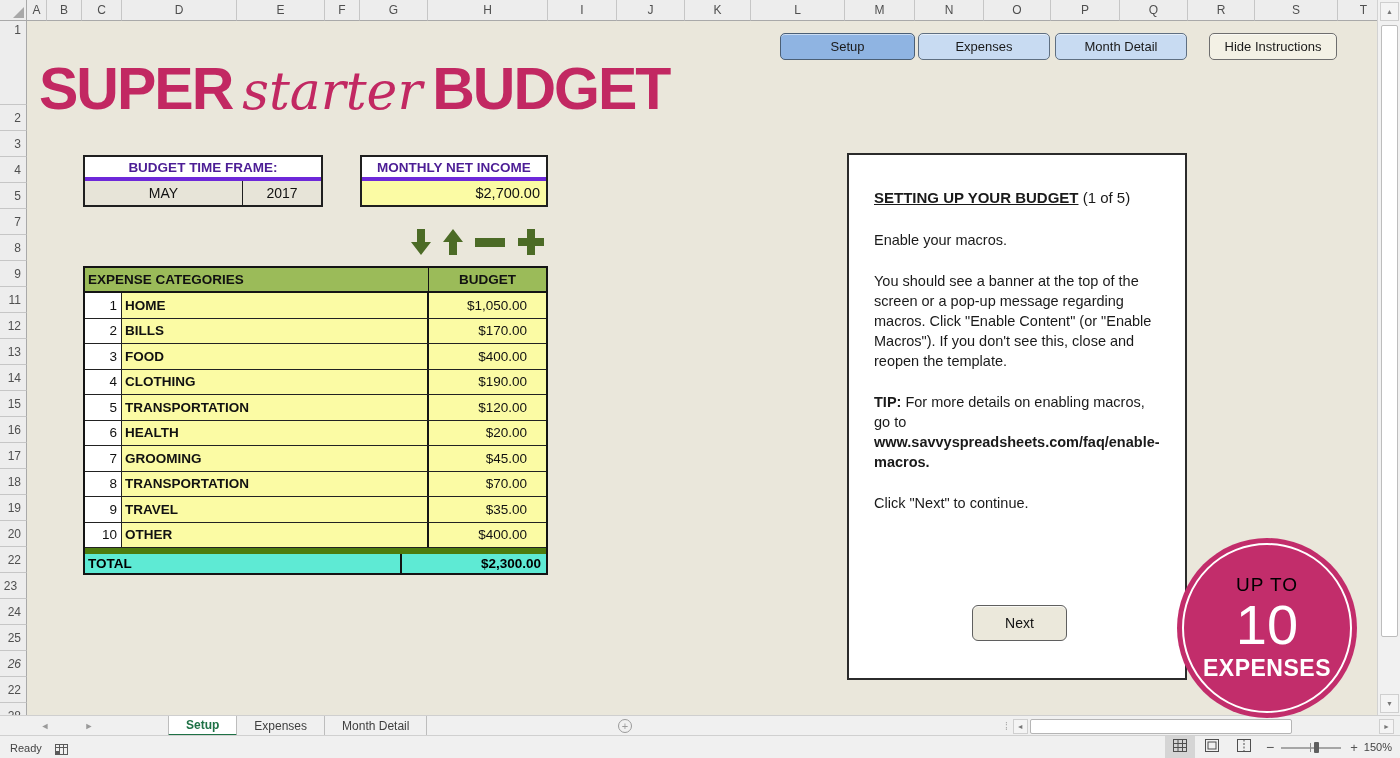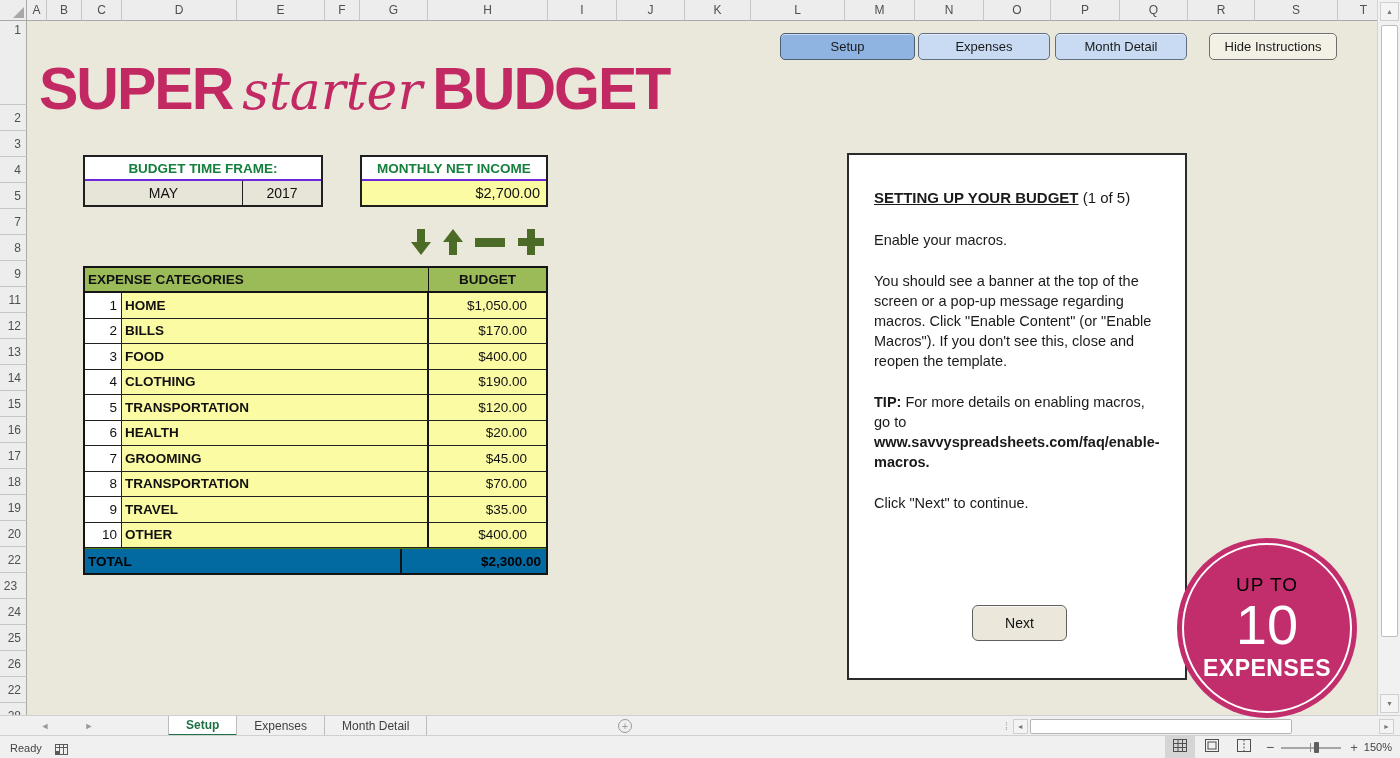--- a/index.html
+++ b/index.html
@@ -31,21 +31,21 @@
   .nav-btn.plain  { background:#F3F1E5; border-color:#6E6E6E; }
 
   
   .big-title { position:absolute; left:12px; top:34px; display:flex; align-items:baseline; white-space:nowrap; }
   .t-block  { font-size:59px; font-weight:bold; letter-spacing:-2px; color:#C22862; }
   .t-script { font-family:"DejaVu Serif", serif; font-style:italic; font-size:52px; color:#C22862; margin:0 10px; }
 
   
   .mini-table { position:absolute; border:2px solid #1F1F1F; background:#fff; }
   .mini-head { height:24px; display:flex; align-items:center; justify-content:center;
-               font-weight:bold; font-size:13.5px; color:#15803d; background:#FFFFFF; border-bottom:2px solid #6d28d9; }
+               font-weight:bold; font-size:13.5px; color:#4c1d95; background:#FFFFFF; border-bottom:4px solid #6d28d9; }
   .tf-cells { display:flex; height:24px; }
   .tf-cell { background:#E7E4D8; display:flex; align-items:center; justify-content:center; font-size:14px; color:#111; }
   .tf-cell.month { width:158px; border-right:1px solid #1F1F1F; }
   .tf-cell.year  { width:78px; }
   .income-val { height:24px; background:#FBFBA4; display:flex; align-items:center; justify-content:flex-end;
                 padding-right:6px; font-size:14.5px; color:#111; }
 
   
   .row-controls { position:absolute; left:382px; top:204px; height:34px; display:flex; align-items:center; gap:8px; }
   .ctl { display:flex; align-items:center; justify-content:center; cursor:pointer; }
@@ -53,21 +53,21 @@
 
   
   .expense-table { position:absolute; left:56px; top:245px; width:465px; border:2px solid #141414; background:#FBFBA4; }
   .exp-head { display:flex; height:25px; background:#9BBB59; border-bottom:2px solid #141414; }
   .exp-head .h-cat { width:344px; display:flex; align-items:center; padding-left:3px; font-weight:bold; font-size:13.5px; color:#111; border-right:1px solid #141414; }
   .exp-head .h-bud { width:117px; display:flex; align-items:center; justify-content:center; font-weight:bold; font-size:13.5px; color:#111; }
   .exp-row { display:flex; height:25.5px; border-bottom:1px solid #222; }
   .exp-num { width:37px; background:#FFFFFF; display:flex; align-items:center; justify-content:flex-end; padding-right:4px; font-size:13.5px; color:#111; border-right:1px solid #222; }
   .exp-cat { width:307px; background:#FBFBA4; display:flex; align-items:center; padding-left:3px; font-size:13.5px; font-weight:bold; color:#111; border-right:2px solid #141414; }
   .exp-val { width:117px; background:#FBFBA4; display:flex; align-items:center; justify-content:flex-end; padding-right:19px; font-size:13.5px; color:#111; }
-  .exp-total { display:flex; height:25px; background:#0369a1; border-top:1px solid #4d7c0f; }
+  .exp-total { display:flex; height:25px; background:#5eead4; border-top:6px solid #4d7c0f; }
   .exp-total .t-lab { width:344px; display:flex; align-items:center; padding-left:3px; font-weight:bold; font-size:13.5px; border-right:2px solid #141414; }
   .exp-total .t-val { width:117px; display:flex; align-items:center; justify-content:flex-end; padding-right:5px; font-weight:bold; font-size:13.5px;margin-left:36px; }
 
   
   .panel { position:absolute; left:820px; top:132px; width:340px; height:527px; background:#FFFFFF;
            border:2px solid #2B2B2B; padding:34px 24px 0 25px; color:#1A1A1A; }
   .panel h3 { font-size:15px; font-weight:normal; margin-bottom:24px; }
   .panel h3 .u { font-weight:bold; text-decoration:underline; }
   .panel p { font-size:14.5px; line-height:1.38; margin-bottom:21px; }
   .panel .b { font-weight:bold; }
@@ -251,21 +251,21 @@
       </div>
       <div class="row-header" style="height: 26px; justify-content: center;">
         <span>23</span>
       </div>
       <div class="row-header" style="height: 26px;">
         <span>24</span>
       </div>
       <div class="row-header" style="height: 26px;">
         <span>25</span>
       </div>
-      <div class="row-header" style="height: 26px;">
+      <div class="row-header" style="height: 26px; font-style: italic;">
         <span>26</span>
       </div>
       <div class="row-header" style="height: 26px;">
         <span>22</span>
       </div>
       <div class="row-header" style="height: 26px;">
         <span>28</span>
       </div>
   </div>
 

